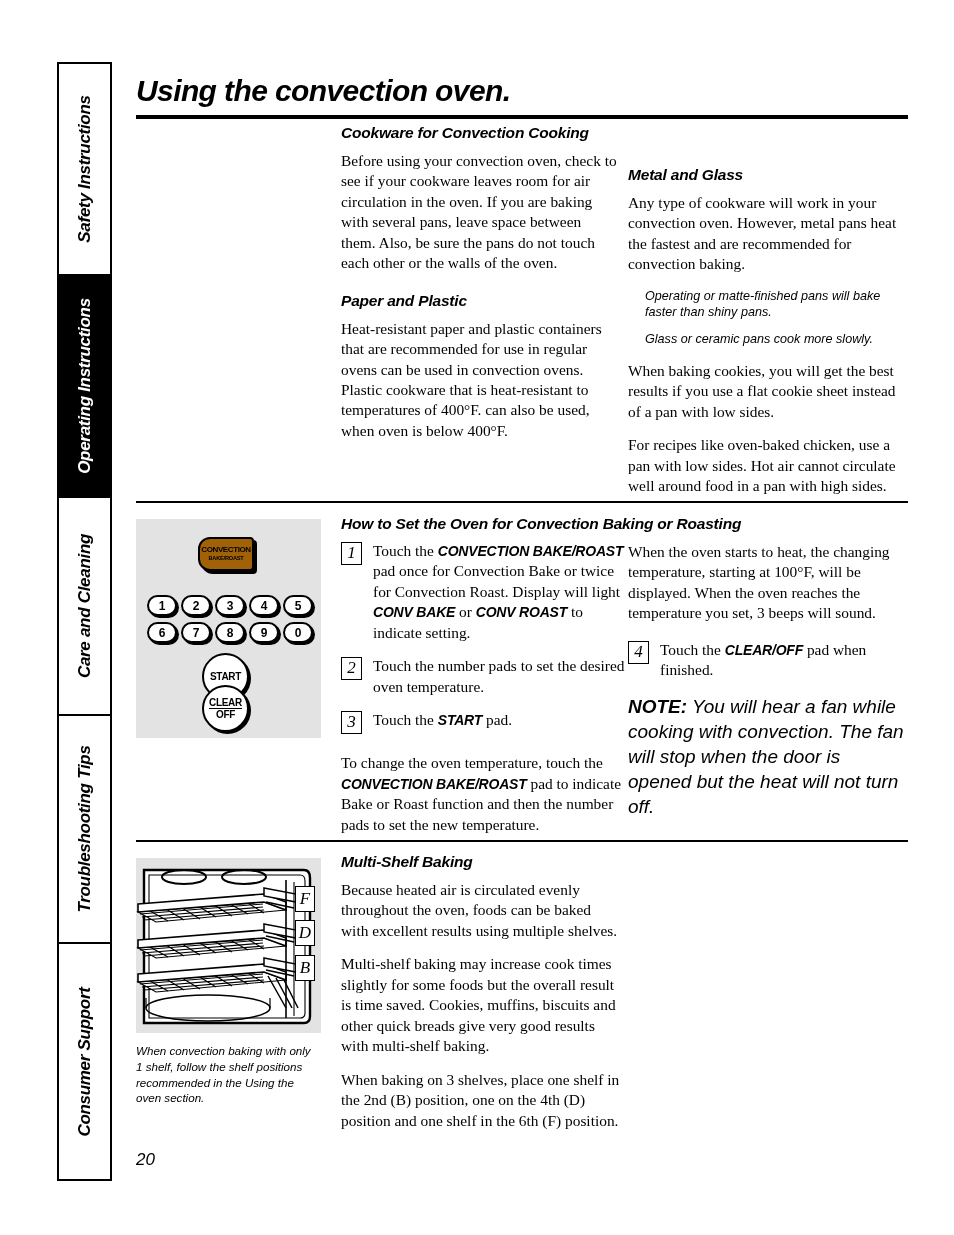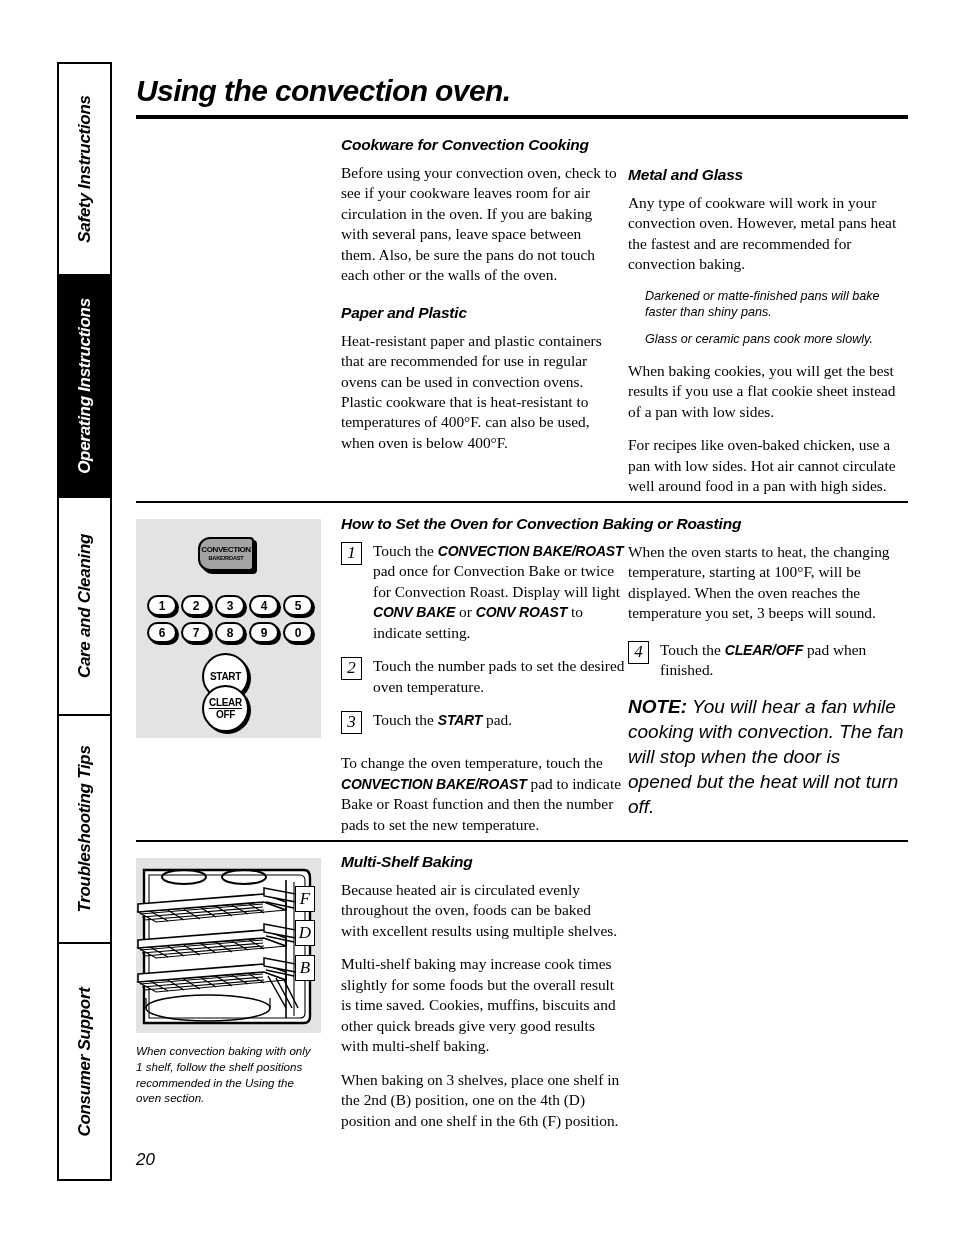--- a/index.html
+++ b/index.html
@@ -184,21 +184,21 @@
     background: #e3e3e3;
   }
   .pad-conv {
     position: absolute;
     left: 62px;
     top: 18px;
     width: 56px;
     height: 34px;
     border: 2.2px solid #000;
     border-radius: 12px 4px 4px 12px;
-    background: #a3a3a3;
+    background: #a16207;
     box-shadow: 3px 3px 0 #000;
     display: flex;
     flex-direction: column;
     align-items: center;
     justify-content: center;
     box-sizing: border-box;
   }
   .pad-conv .l1 {
     font-family: "Liberation Sans", sans-serif;
     font-weight: bold;
@@ -334,31 +334,31 @@
   <div class="tab" style="flex:1 1 auto;">
     <span class="tab-label">Consumer Support</span>
   </div>
 </div>
 
 <div id="content">
 
   <div id="page-title">Using the convection oven.</div>
   <div id="title-rule"></div>
 
-  <div class="col" style="left:205px; top:136px; width:278px;">
+  <div class="col" style="left:205px; top:124px; width:278px;">
     <h2 class="sec-head">Cookware for Convection Cooking</h2>
     <p class="body">Before using your convection oven, check to see if your cookware leaves room for air circulation in the oven. If you are baking with several pans, leave space between them. Also, be sure the pans do not touch each other or the walls of the oven.</p>
     <h2 class="sec-head" style="margin-top:18px;">Paper and Plastic</h2>
     <p class="body">Heat-resistant paper and plastic containers that are recommended for use in regular ovens can be used in convection ovens. Plastic cookware that is heat-resistant to temperatures of 400°F. can also be used, when oven is below 400°F.</p>
   </div>
 
   <div class="col" style="left:492px; top:166px; width:280px;">
     <h2 class="sec-head">Metal and Glass</h2>
     <p class="body">Any type of cookware will work in your convection oven. However, metal pans heat the fastest and are recommended for convection baking.</p>
-    <p class="sans-note">Darkened or matte-finished pans will bake faster than shiny pans.</p>
+    <p class="sans-note">Operating or matte-finished pans will bake faster than shiny pans.</p>
     <p class="sans-note">Glass or ceramic pans cook more slowly.</p>
     <p class="body" style="margin-top:13px;">When baking cookies, you will get the best results if you use a flat cookie sheet instead of a pan with low sides.</p>
     <p class="body">For recipes like oven-baked chicken, use a pan with low sides. Hot air cannot circulate well around food in a pan with high sides.</p>
   </div>
 
   <div class="rule" id="rule-2"></div>
 
   <div id="panel-art">
     <div class="pad-conv">
       <span class="l1">CONVECTION</span>

